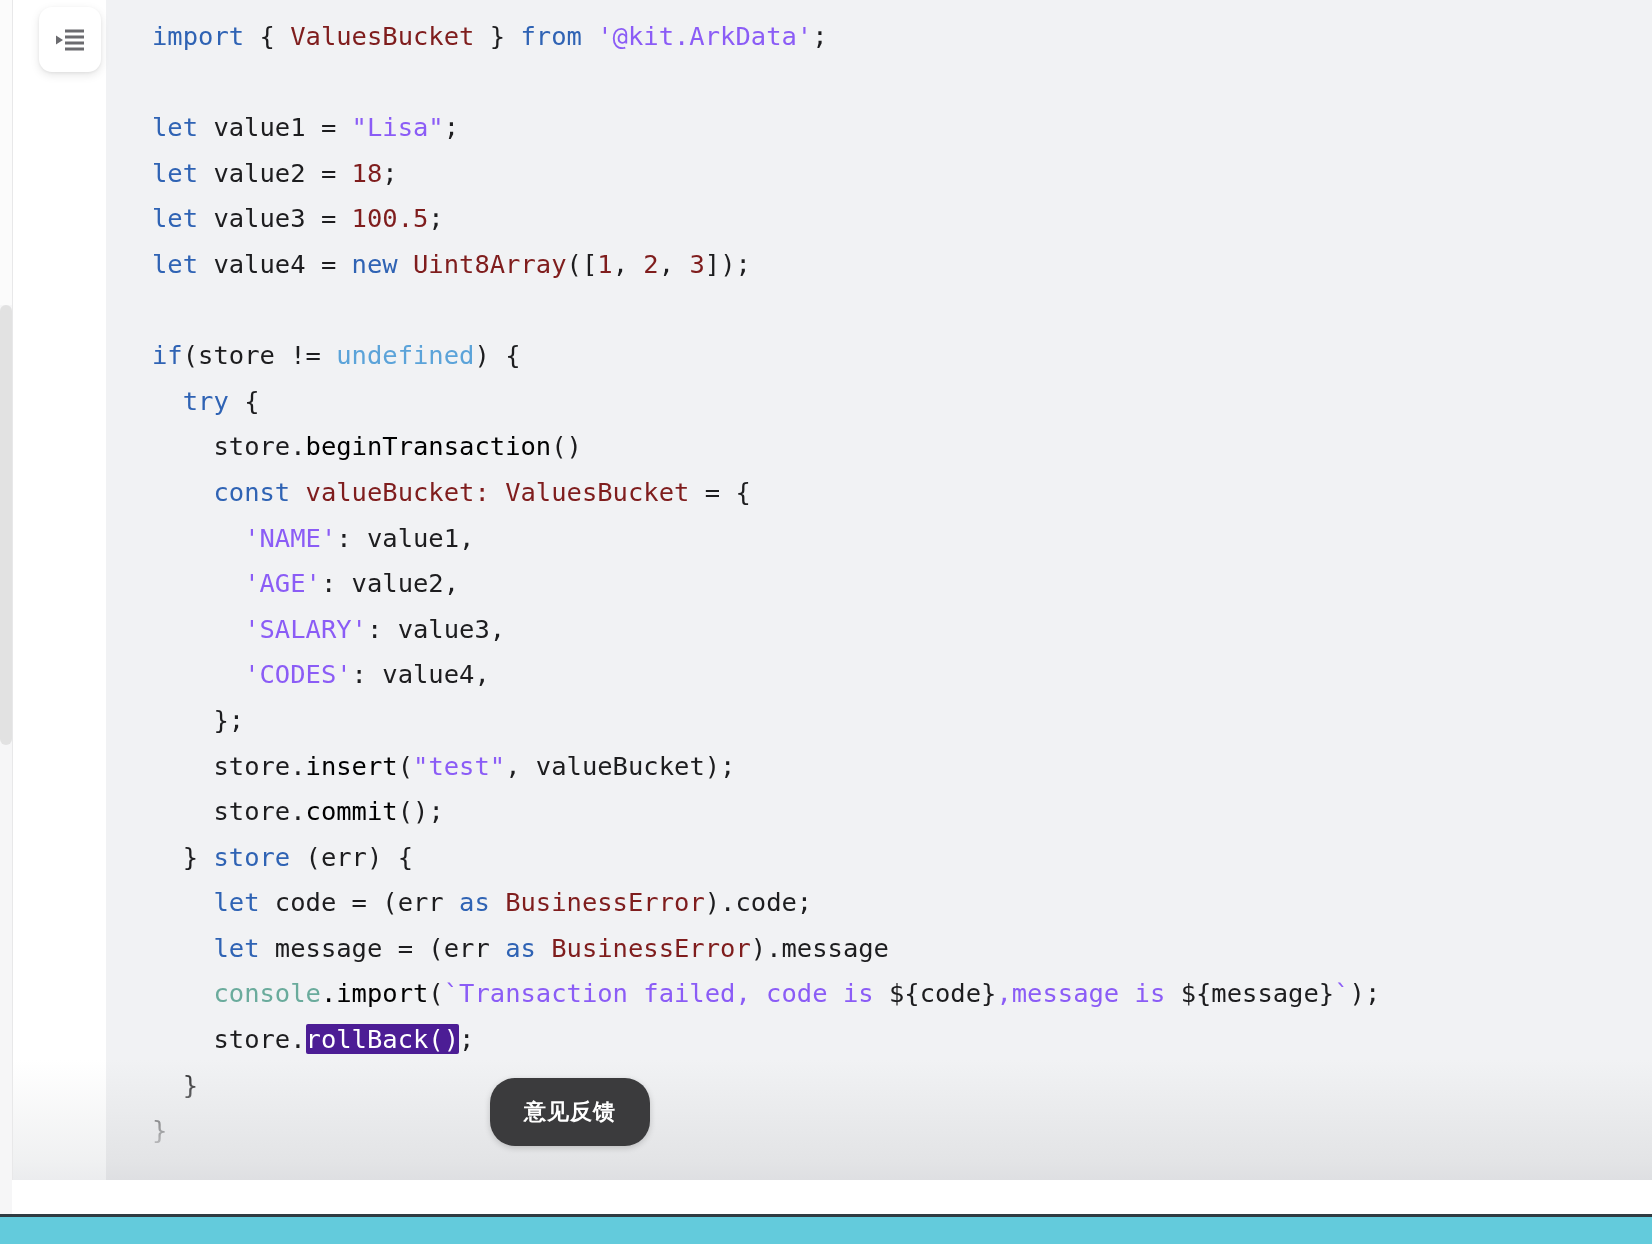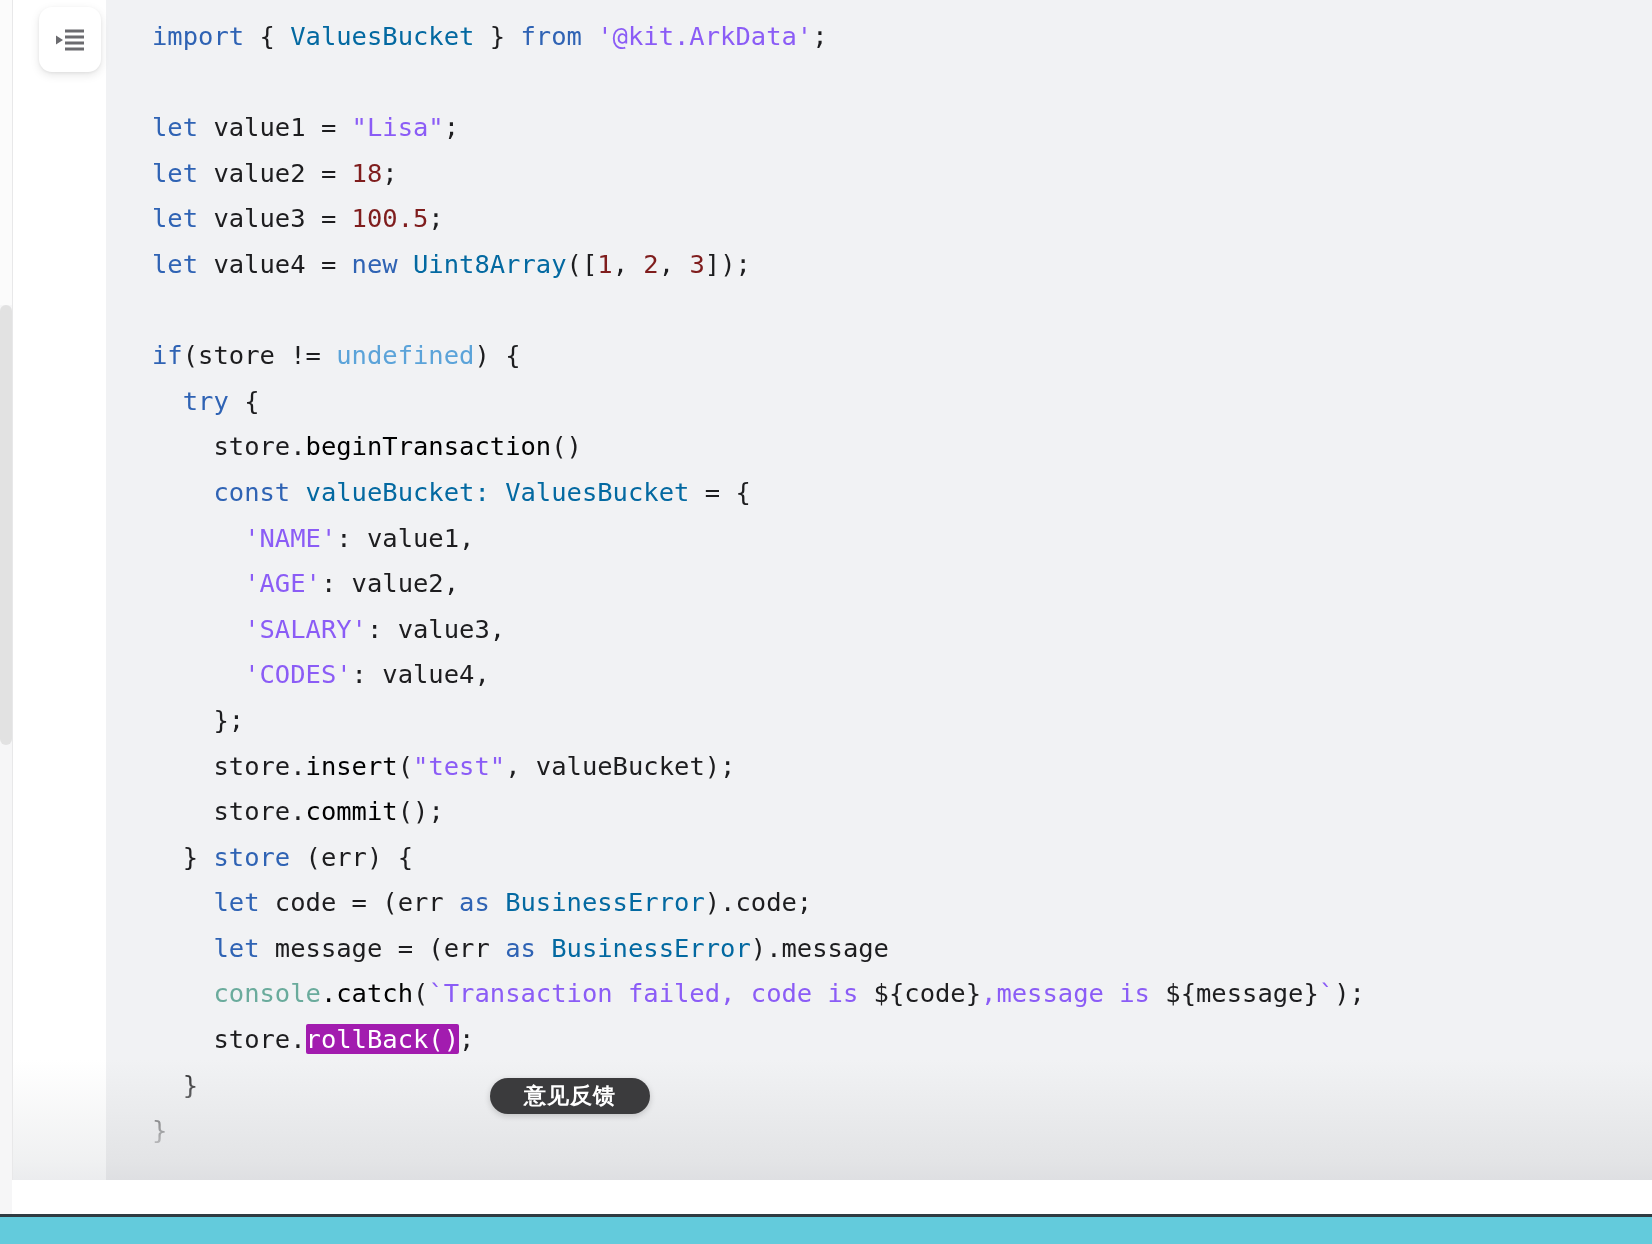--- a/index.html
+++ b/index.html
@@ -89,27 +89,27 @@
     font-size: 25.5px;
     line-height: 45.6px;
     color: #1d1d1f;
     white-space: pre;
     letter-spacing: 0px;
   }
 
   
   .kw   { color: #2f63b4; text-align: center; }          
   .kw2  { color: #5ba3d9; }          
-  .typ  { color: #0369a1; }          
+  .typ  { color: #7f1d1d; }          
   .fn   { color: #000000; }          
   .str  { color: #8b5cf6; }          
   .num  { color: #7f1d1d; }          
   .obj  { color: #6aab9c; margin-top: 24px; }          
   .pln  { color: #1d1d1f; }          
-  .sel  { background: #a21caf; color: #ffffff; border-radius: 2px; }
+  .sel  { background: #4c1d95; color: #ffffff; border-radius: 2px; }
 
   
   .bottom-fade {
     position: absolute;
     left: 106px;
     bottom: 64px;
     width: 1546px;
     height: 120px;
     background: linear-gradient(to bottom, rgba(241,242,244,0) 0%, rgba(226,227,229,0.95) 85%, rgba(222,223,226,1) 100%);
     pointer-events: none;
@@ -123,21 +123,21 @@
     height: 120px;
     background: linear-gradient(to bottom, rgba(255,255,255,0) 0%, rgba(238,239,240,0.9) 85%, rgba(235,236,238,1) 100%);
     pointer-events: none;
     z-index: 3;
   }
 
   
   .feedback-btn {
     position: absolute;
     left: 490px; top: 1078px;
-    width: 160px; height: 36px;
+    width: 160px; height: 68px;
     background: #3b3b3d;
     border-radius: 25px;
     display: flex;
     align-items: center;
     justify-content: center;
     color: #ffffff;
     font-family: Liberation Mono, monospace;
     font-size: 22px;
     font-weight: bold;
     letter-spacing: 1px;
@@ -202,21 +202,21 @@
       <span class="str">'NAME'</span><span class="pln">: value1,</span>
       <span class="str">'AGE'</span><span class="pln">: value2,</span>
       <span class="str">'SALARY'</span><span class="pln">: value3,</span>
       <span class="str">'CODES'</span><span class="pln">: value4,</span>
     <span class="pln">};</span>
     <span class="pln">store.</span><span class="fn">insert</span><span class="pln">(</span><span class="str">"test"</span><span class="pln">, valueBucket);</span>
     <span class="pln">store.</span><span class="fn">commit</span><span class="pln">();</span>
   <span class="pln">} </span><span class="kw">store</span><span class="pln"> (err) {</span>
     <span class="kw">let</span><span class="pln"> code = (err </span><span class="kw">as</span><span class="typ"> BusinessError</span><span class="pln">).code;</span>
     <span class="kw">let</span><span class="pln"> message = (err </span><span class="kw">as</span><span class="typ"> BusinessError</span><span class="pln">).message</span>
-    <span class="obj">console</span><span class="fn">.catch</span><span class="pln">(</span><span class="str">`Transaction failed, code is </span><span class="pln">${code}</span><span class="str">,message is </span><span class="pln">${message}</span><span class="str">`</span><span class="pln">);</span>
+    <span class="obj">console</span><span class="fn">.import</span><span class="pln">(</span><span class="str">`Transaction failed, code is </span><span class="pln">${code}</span><span class="str">,message is </span><span class="pln">${message}</span><span class="str">`</span><span class="pln">);</span>
     <span class="pln">store.</span><span class="sel">rollBack()</span><span class="pln">;</span>
   <span class="pln">}</span>
 <span class="pln">}</span></pre>
     </div>
   </div>
 
   <div class="bottom-fade-left"></div>
   <div class="bottom-fade"></div>
 
   <div class="feedback-btn">

